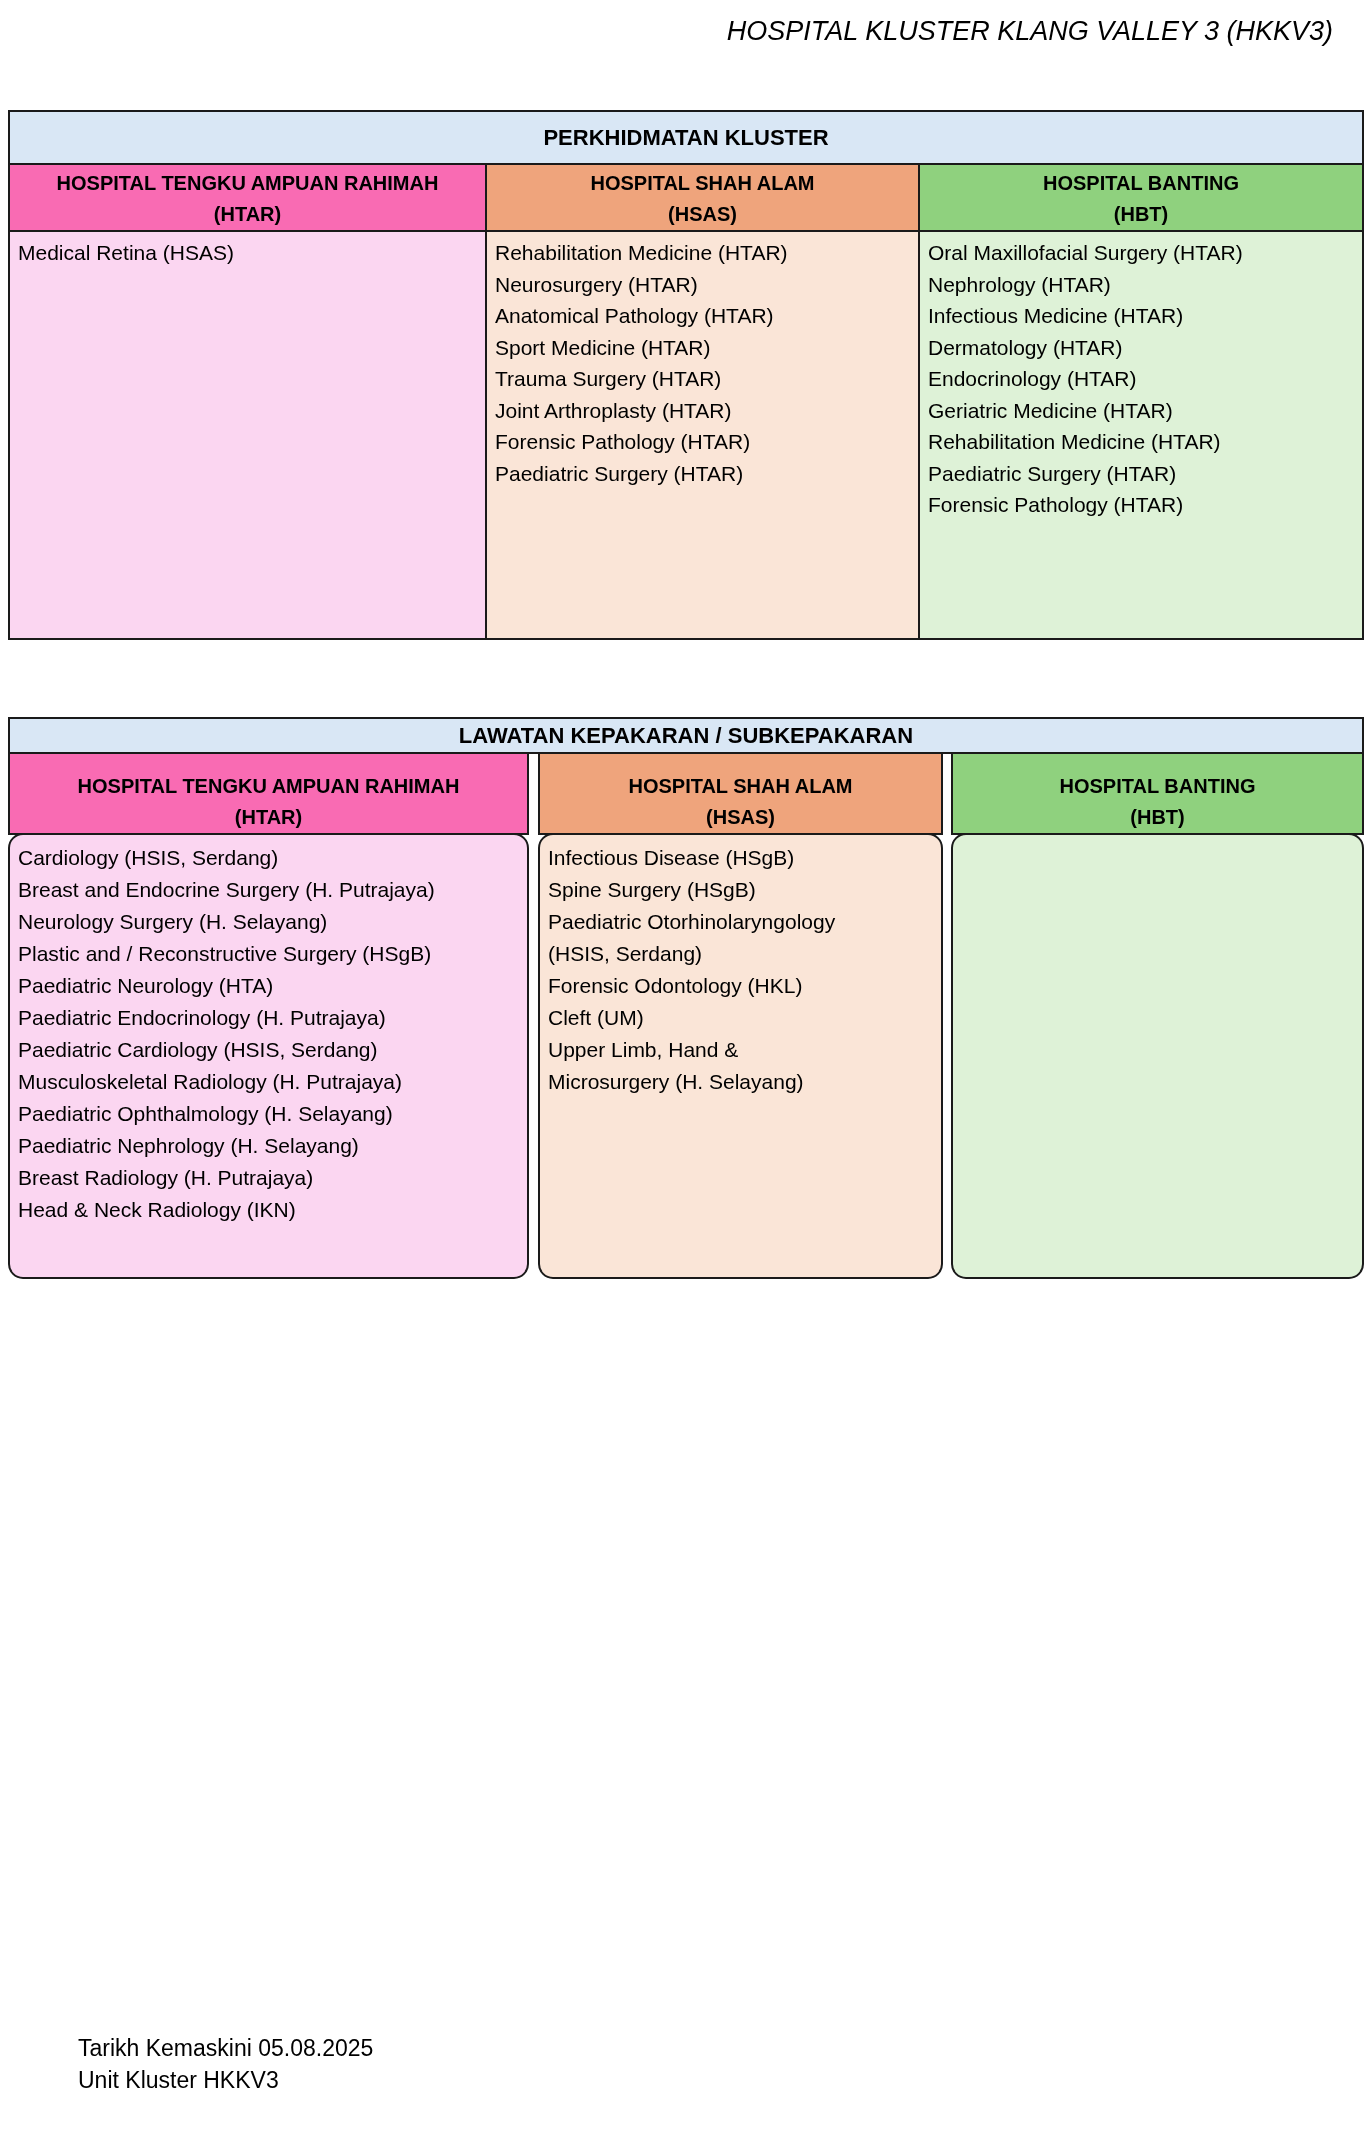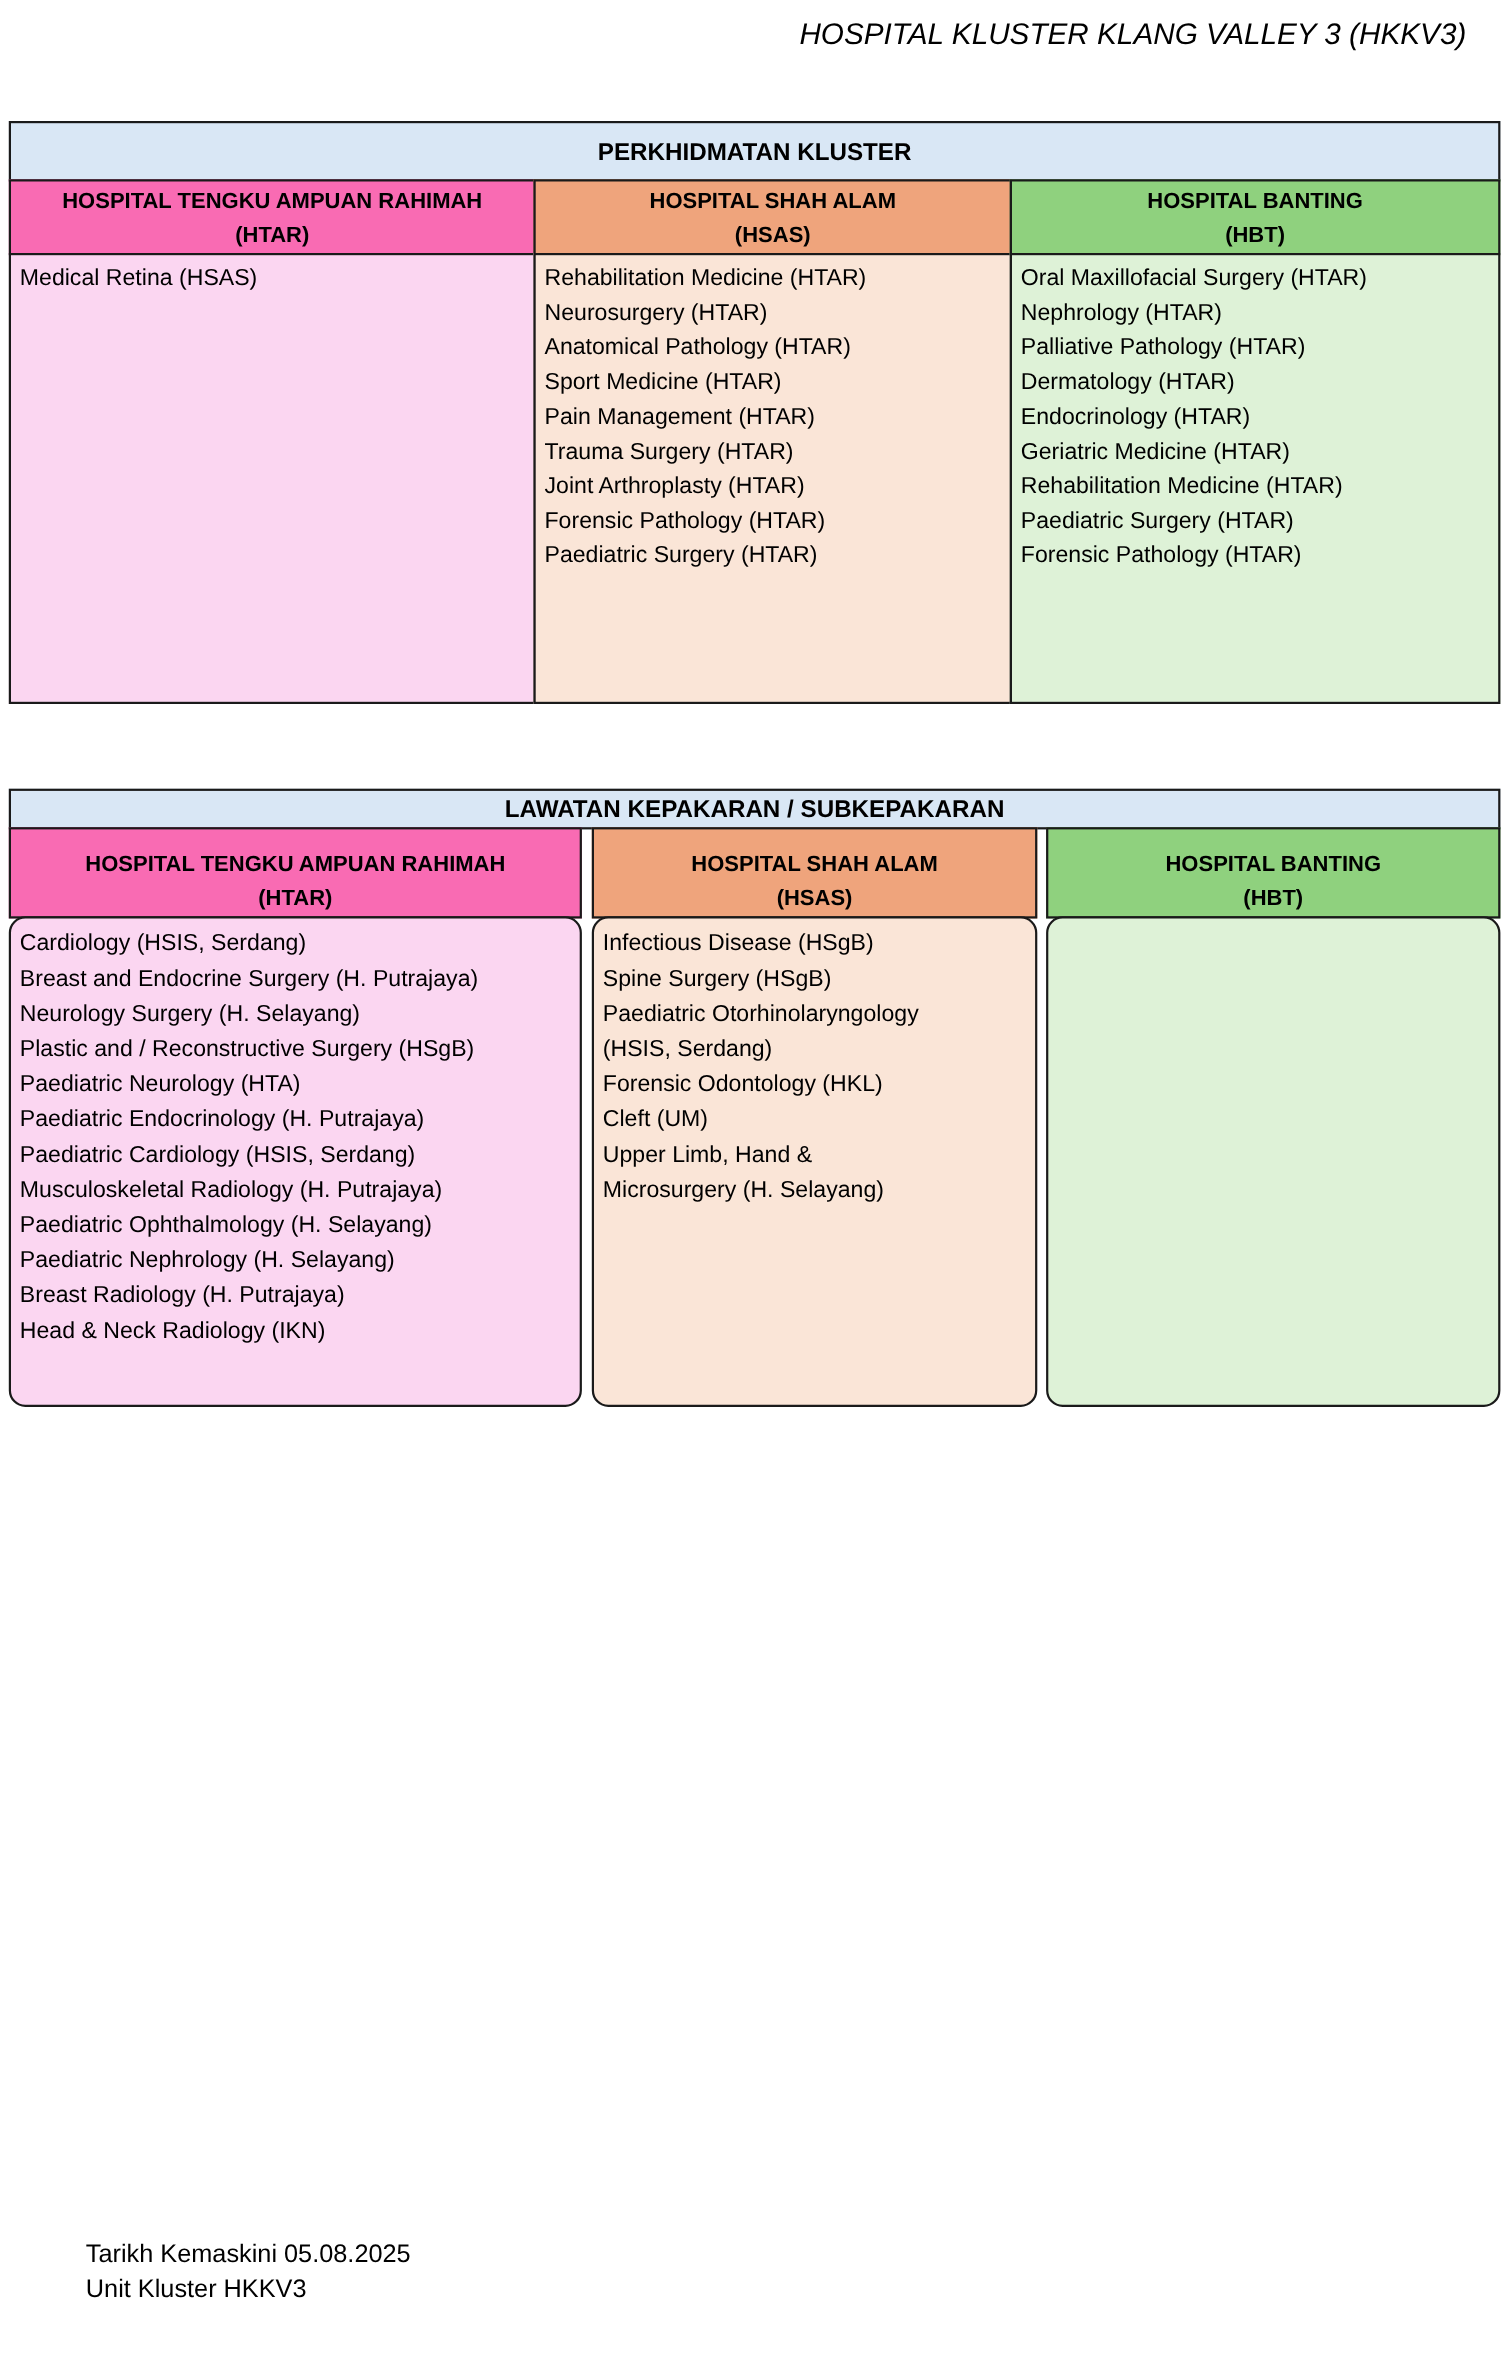--- a/index.html
+++ b/index.html
@@ -89,36 +89,35 @@
     <div class="col col2 orange">
       <div class="col-head">
         <div class="hosp-name">HOSPITAL SHAH ALAM</div>
         <div class="hosp-abbr">(HSAS)</div>
       </div>
       <div class="col-body">
           <div class="service-line">Rehabilitation Medicine (HTAR)</div>
           <div class="service-line">Neurosurgery (HTAR)</div>
           <div class="service-line">Anatomical Pathology (HTAR)</div>
           <div class="service-line">Sport Medicine (HTAR)</div>
-          <div class="service-line">Pain Management (HTAR)</div>
           <div class="service-line">Trauma Surgery (HTAR)</div>
           <div class="service-line">Joint Arthroplasty (HTAR)</div>
           <div class="service-line">Forensic Pathology (HTAR)</div>
           <div class="service-line">Paediatric Surgery (HTAR)</div>
         </div>
     </div>
     <div class="col col3 green">
       <div class="col-head">
         <div class="hosp-name">HOSPITAL BANTING</div>
         <div class="hosp-abbr">(HBT)</div>
       </div>
       <div class="col-body">
           <div class="service-line">Oral Maxillofacial Surgery (HTAR)</div>
           <div class="service-line">Nephrology (HTAR)</div>
-          <div class="service-line">Palliative Pathology (HTAR)</div>
+          <div class="service-line">Infectious Medicine (HTAR)</div>
           <div class="service-line">Dermatology (HTAR)</div>
           <div class="service-line">Endocrinology (HTAR)</div>
           <div class="service-line">Geriatric Medicine (HTAR)</div>
           <div class="service-line">Rehabilitation Medicine (HTAR)</div>
           <div class="service-line">Paediatric Surgery (HTAR)</div>
           <div class="service-line">Forensic Pathology (HTAR)</div>
         </div>
     </div>
   </div>
 </section>

